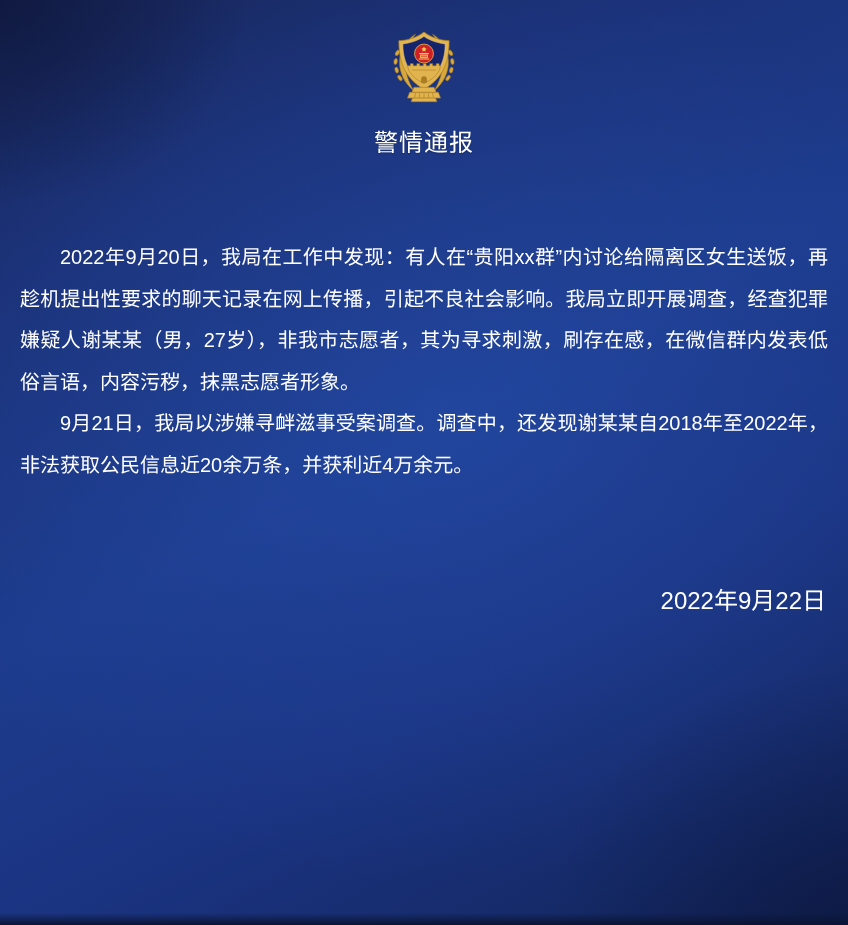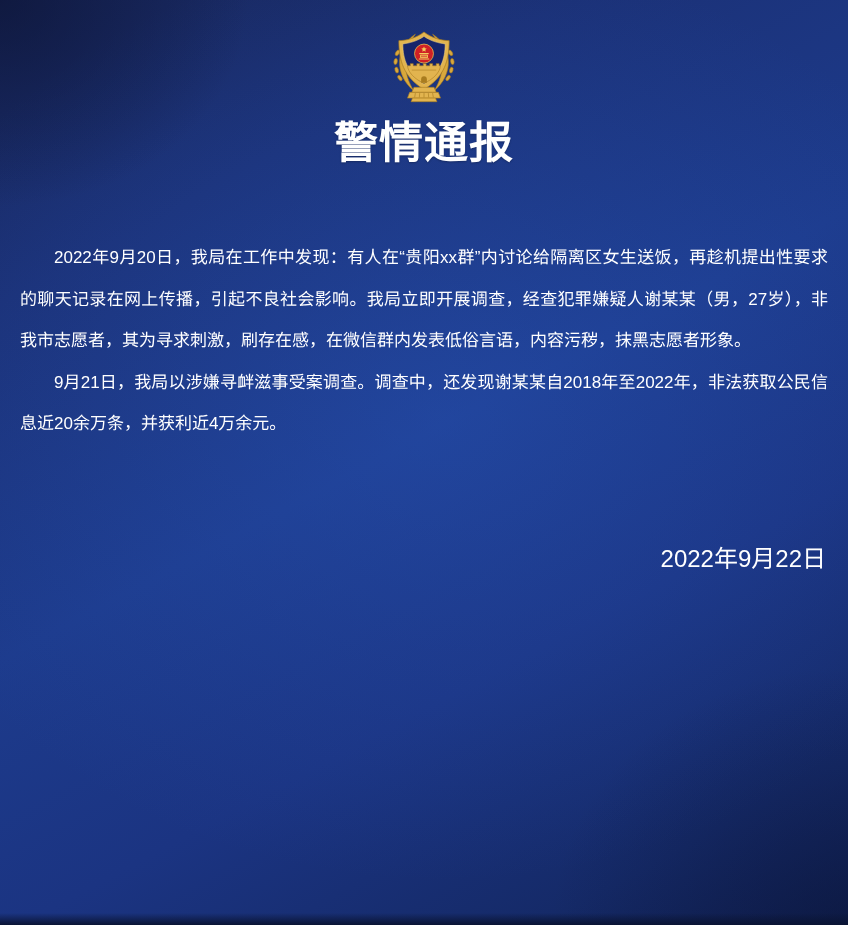--- a/index.html
+++ b/index.html
@@ -34,30 +34,30 @@
     text-align: center;
   }
   .emblem-wrap svg {
     width: 72px;
     height: 79px;
     display: inline-block;
   }
   .notice-title {
     margin: 11px 0 16px 0;
     text-align: center;
-    font-size: 44px;
-    font-weight: 700;
+    font-size: 24px;
+    font-weight: 400;
     letter-spacing: 1px;
     color: #ffffff;
     line-height: 44px;
     text-shadow: 0 1px 2px rgba(0,0,0,0.25);
   }
   .notice-body {
     margin: 72px 20px 0 20px;
-    font-size: 17px;
+    font-size: 20px;
     line-height: 41.6px;
     text-align: justify;
     color: #ffffff;
   }
   .notice-body p {
     margin: 0;
     text-indent: 2em;
   }
   .signature {
     margin: 92px 22px 0 0;

